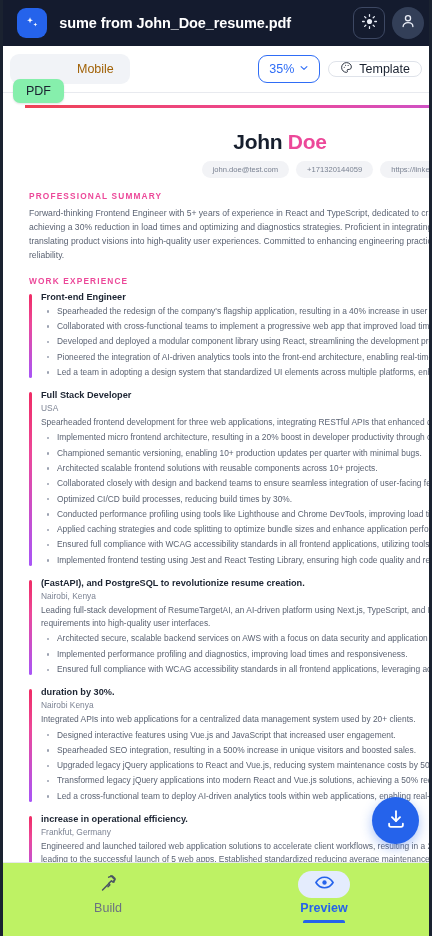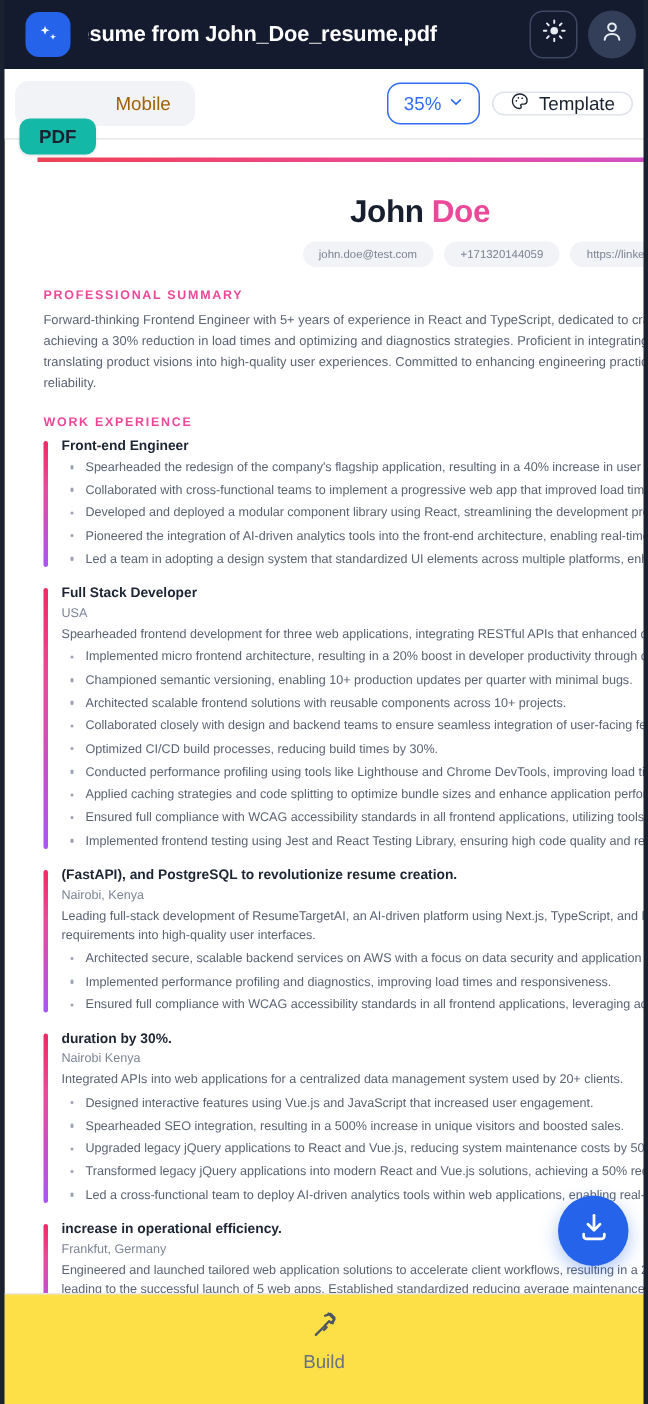--- a/index.html
+++ b/index.html
@@ -81,24 +81,24 @@
   .seg-item {
     font-size: 12.5px;
     padding: 0 13px;
     height: 24px;
     line-height: 24px;
     border-radius: 7px;
     color: #a16207;
     white-space: nowrap;
   }
   .seg-item.active {
-    background: #14b8a6;
+    background: #86efac;
     color: #1a2230;
     box-shadow: 0 1px 2px rgba(16,24,40,.12);
-    font-weight: bold;
+    font-weight: normal;
     margin-top: 44px;
   }
   .toolbar-spacer { flex: 1 1 auto; }
   .zoom-pill {
     display: inline-flex; align-items: center; gap: 5px;
     height: 28px; padding: 0 10px;
     border: 1.4px solid #2f6df6;
     border-radius: 9px;
     color: #2f6df6;
     font-size: 12.5px;
@@ -112,23 +112,23 @@
     color: #1a2230;
     font-size: 12.5px;
     background: #fff;
     justify-content: flex-end;
   }
 
   
   .doc-viewport {
     flex: 1 1 auto;
     position: relative;
-    background: #bef264;
+    background: #0f172a;
     overflow: hidden;
-    border-left: 3px solid #7f1d1d;
+    border-left: 3px solid #ef4444;
   }
   .page {
     position: absolute;
     top: 0; left: 0;
     width: 700px;
     background: #ffffff;
     padding: 10px 22px 20px 26px;
   }
   .grad-bar {
     height: 3px;
@@ -222,21 +222,21 @@
     background: #2563eb;
     display: flex; align-items: center; justify-content: center;
     box-shadow: 0 4px 12px rgba(37,99,235,.38);
     z-index: 30;
   }
 
   
   .bottomnav {
     flex: 0 0 74px;
     height: 74px;
-    background: #fde047;
+    background: #bef264;
     border-top: 1px solid #e6e8ed;
     display: flex;
     align-items: flex-start;
     padding-top: 8px;
     position: relative;
     z-index: 25;
   }
   .nav-item {
     flex: 1 1 0;
     display: flex; flex-direction: column; align-items: center;
@@ -434,15 +434,27 @@
             <path d="M14.8 4.2l4.6 4.6-2.6 2.6-1.4-1.4-3.3 3.3 1.4 1.4-2.1 2.1"></path>
             <path d="M11.4 14.3L5.2 20.5"></path>
             <path d="M12.2 5.9l4.2-1.4 3 3-1.4 4.2"></path>
           </svg>
         </span>
       </div>
       <div class="nav-label">Build</div>
     </div>
 
 
+    <div class="nav-item active">
+      <div class="nav-icon-wrap">
+        <span>
+          <svg width="21" height="21" viewBox="0 0 24 24" fill="none" stroke="#2563eb" stroke-width="1.9" stroke-linecap="round" stroke-linejoin="round">
+            <path d="M2.2 12s3.6-6 9.8-6 9.8 6 9.8 6-3.6 6-9.8 6S2.2 12 2.2 12z"></path>
+            <circle cx="12" cy="12" r="2.5" fill="#2563eb" stroke="none"></circle>
+          </svg>
+        </span>
+      </div>
+      <div class="nav-label">Preview</div>
+      <div class="nav-underline"></div>
+    </div>
   </div>
 
 </div>
 
 </body></html>

